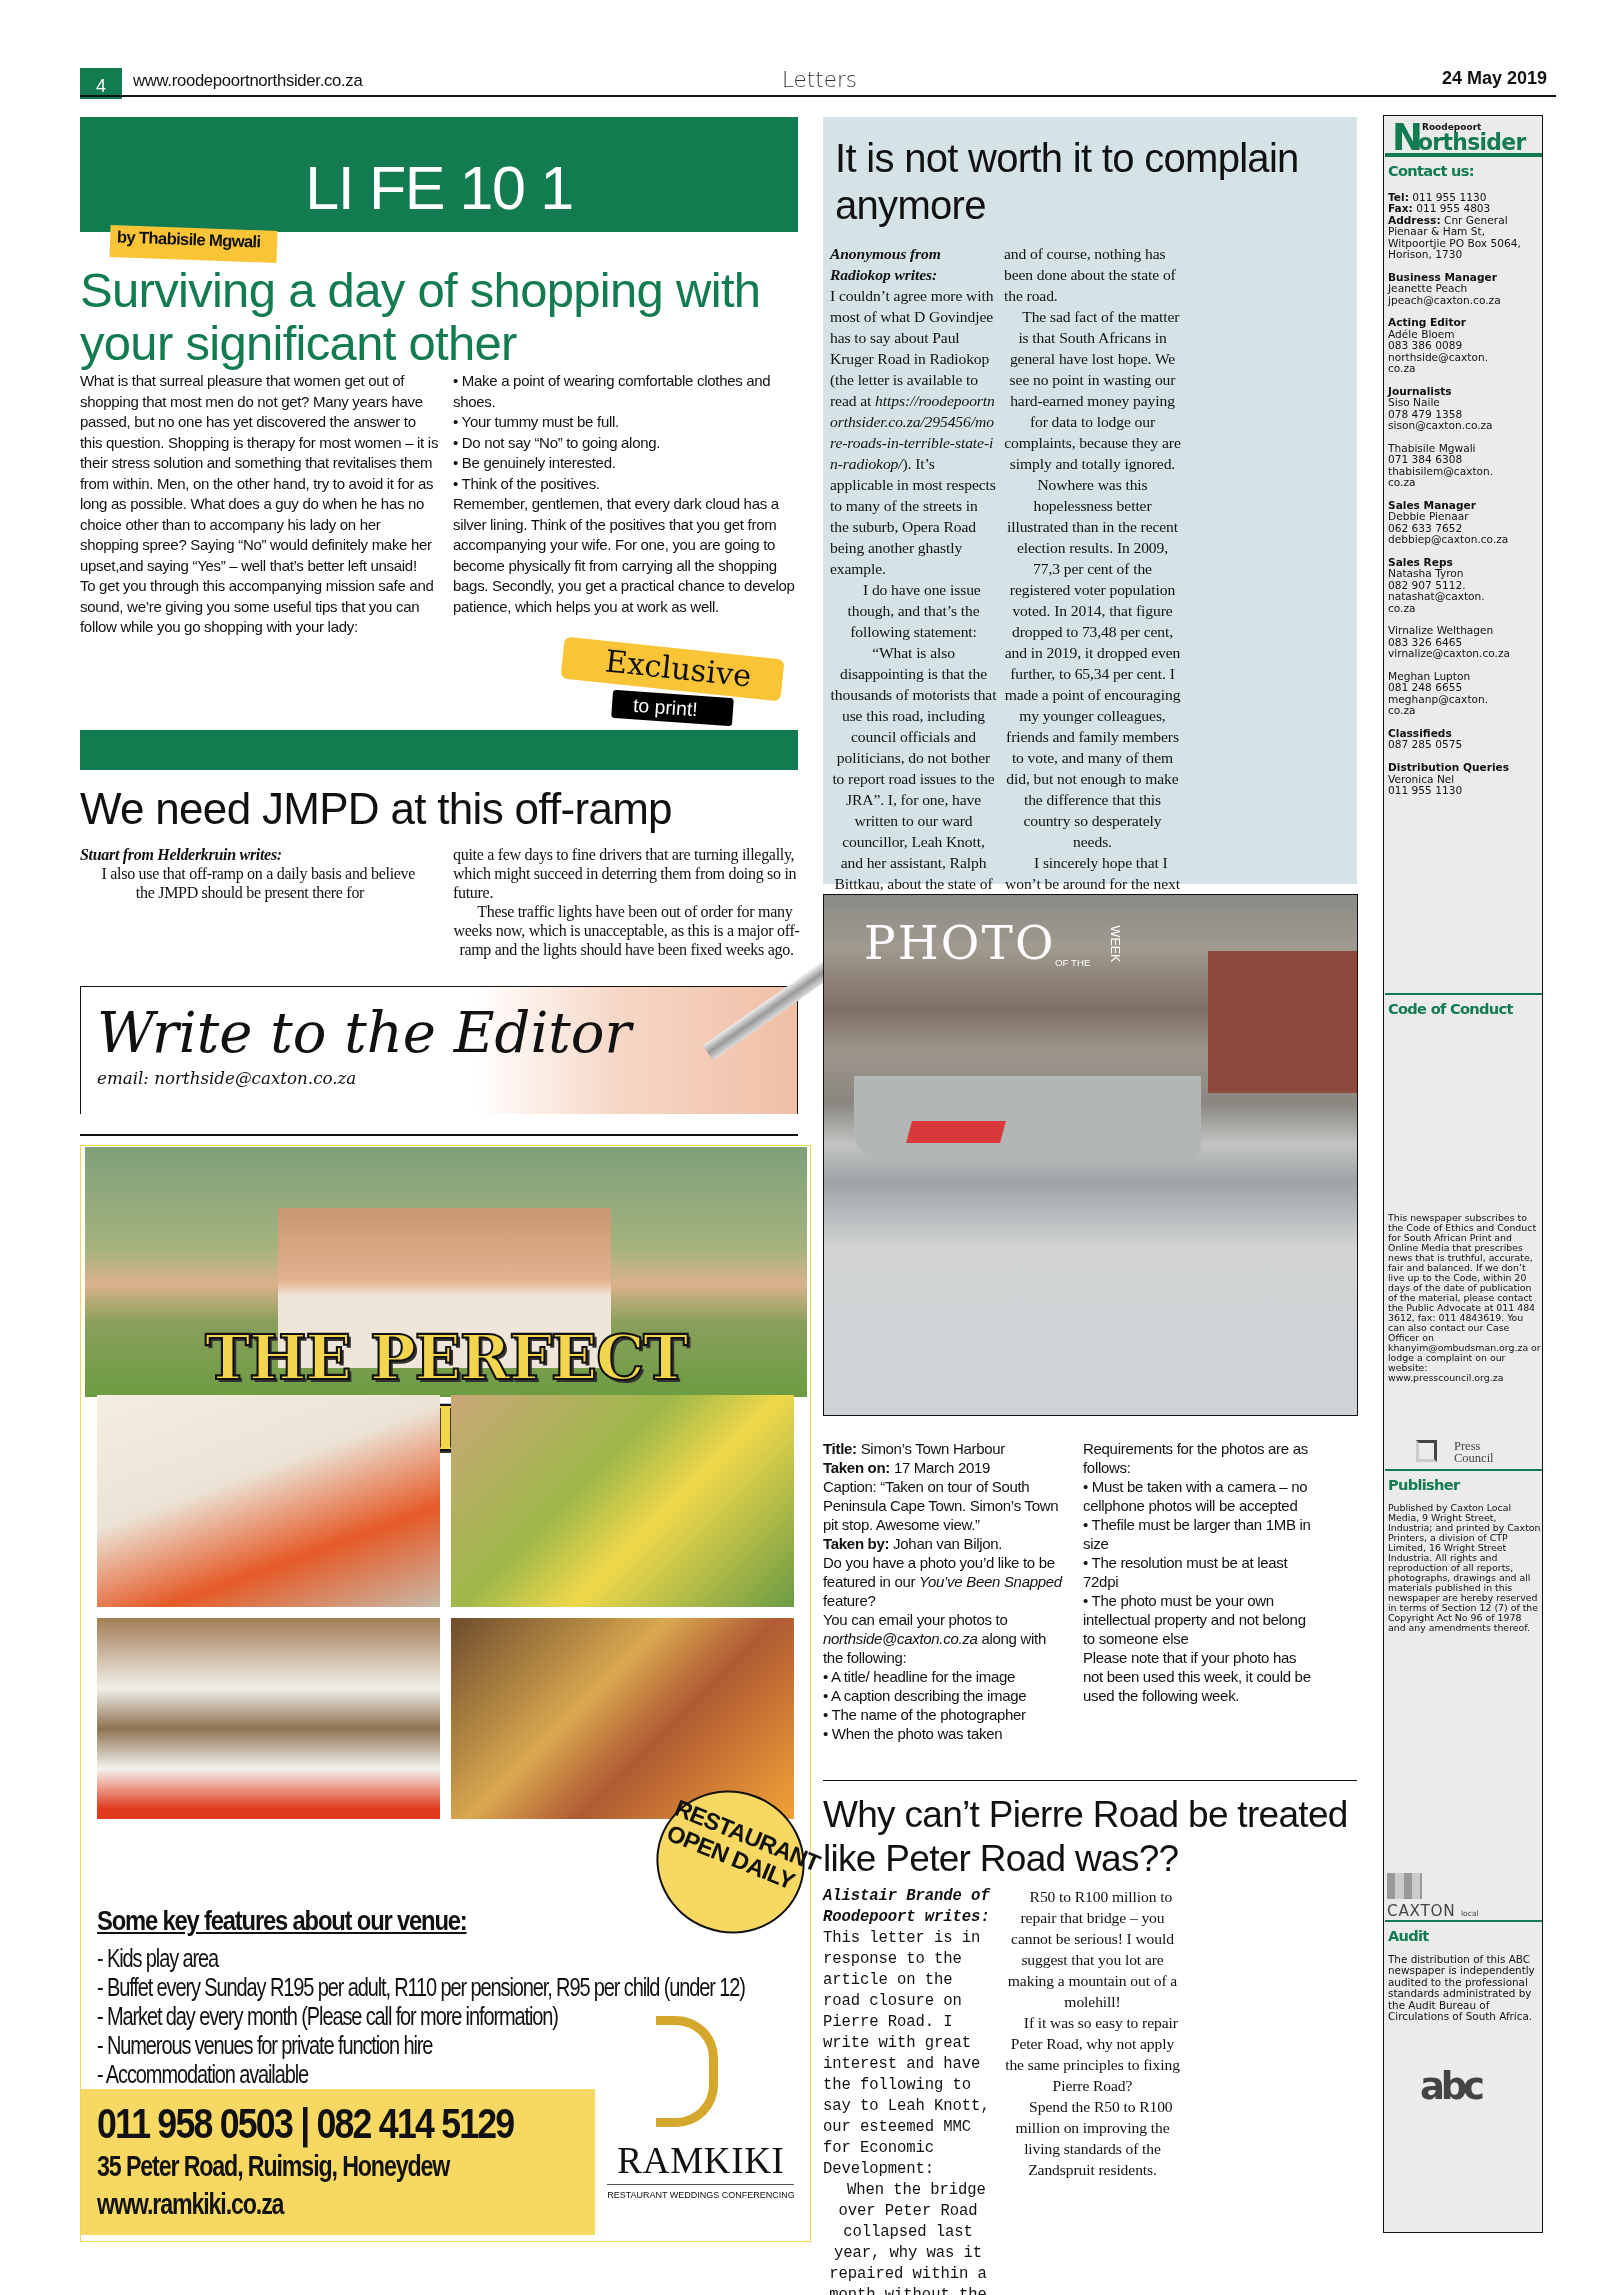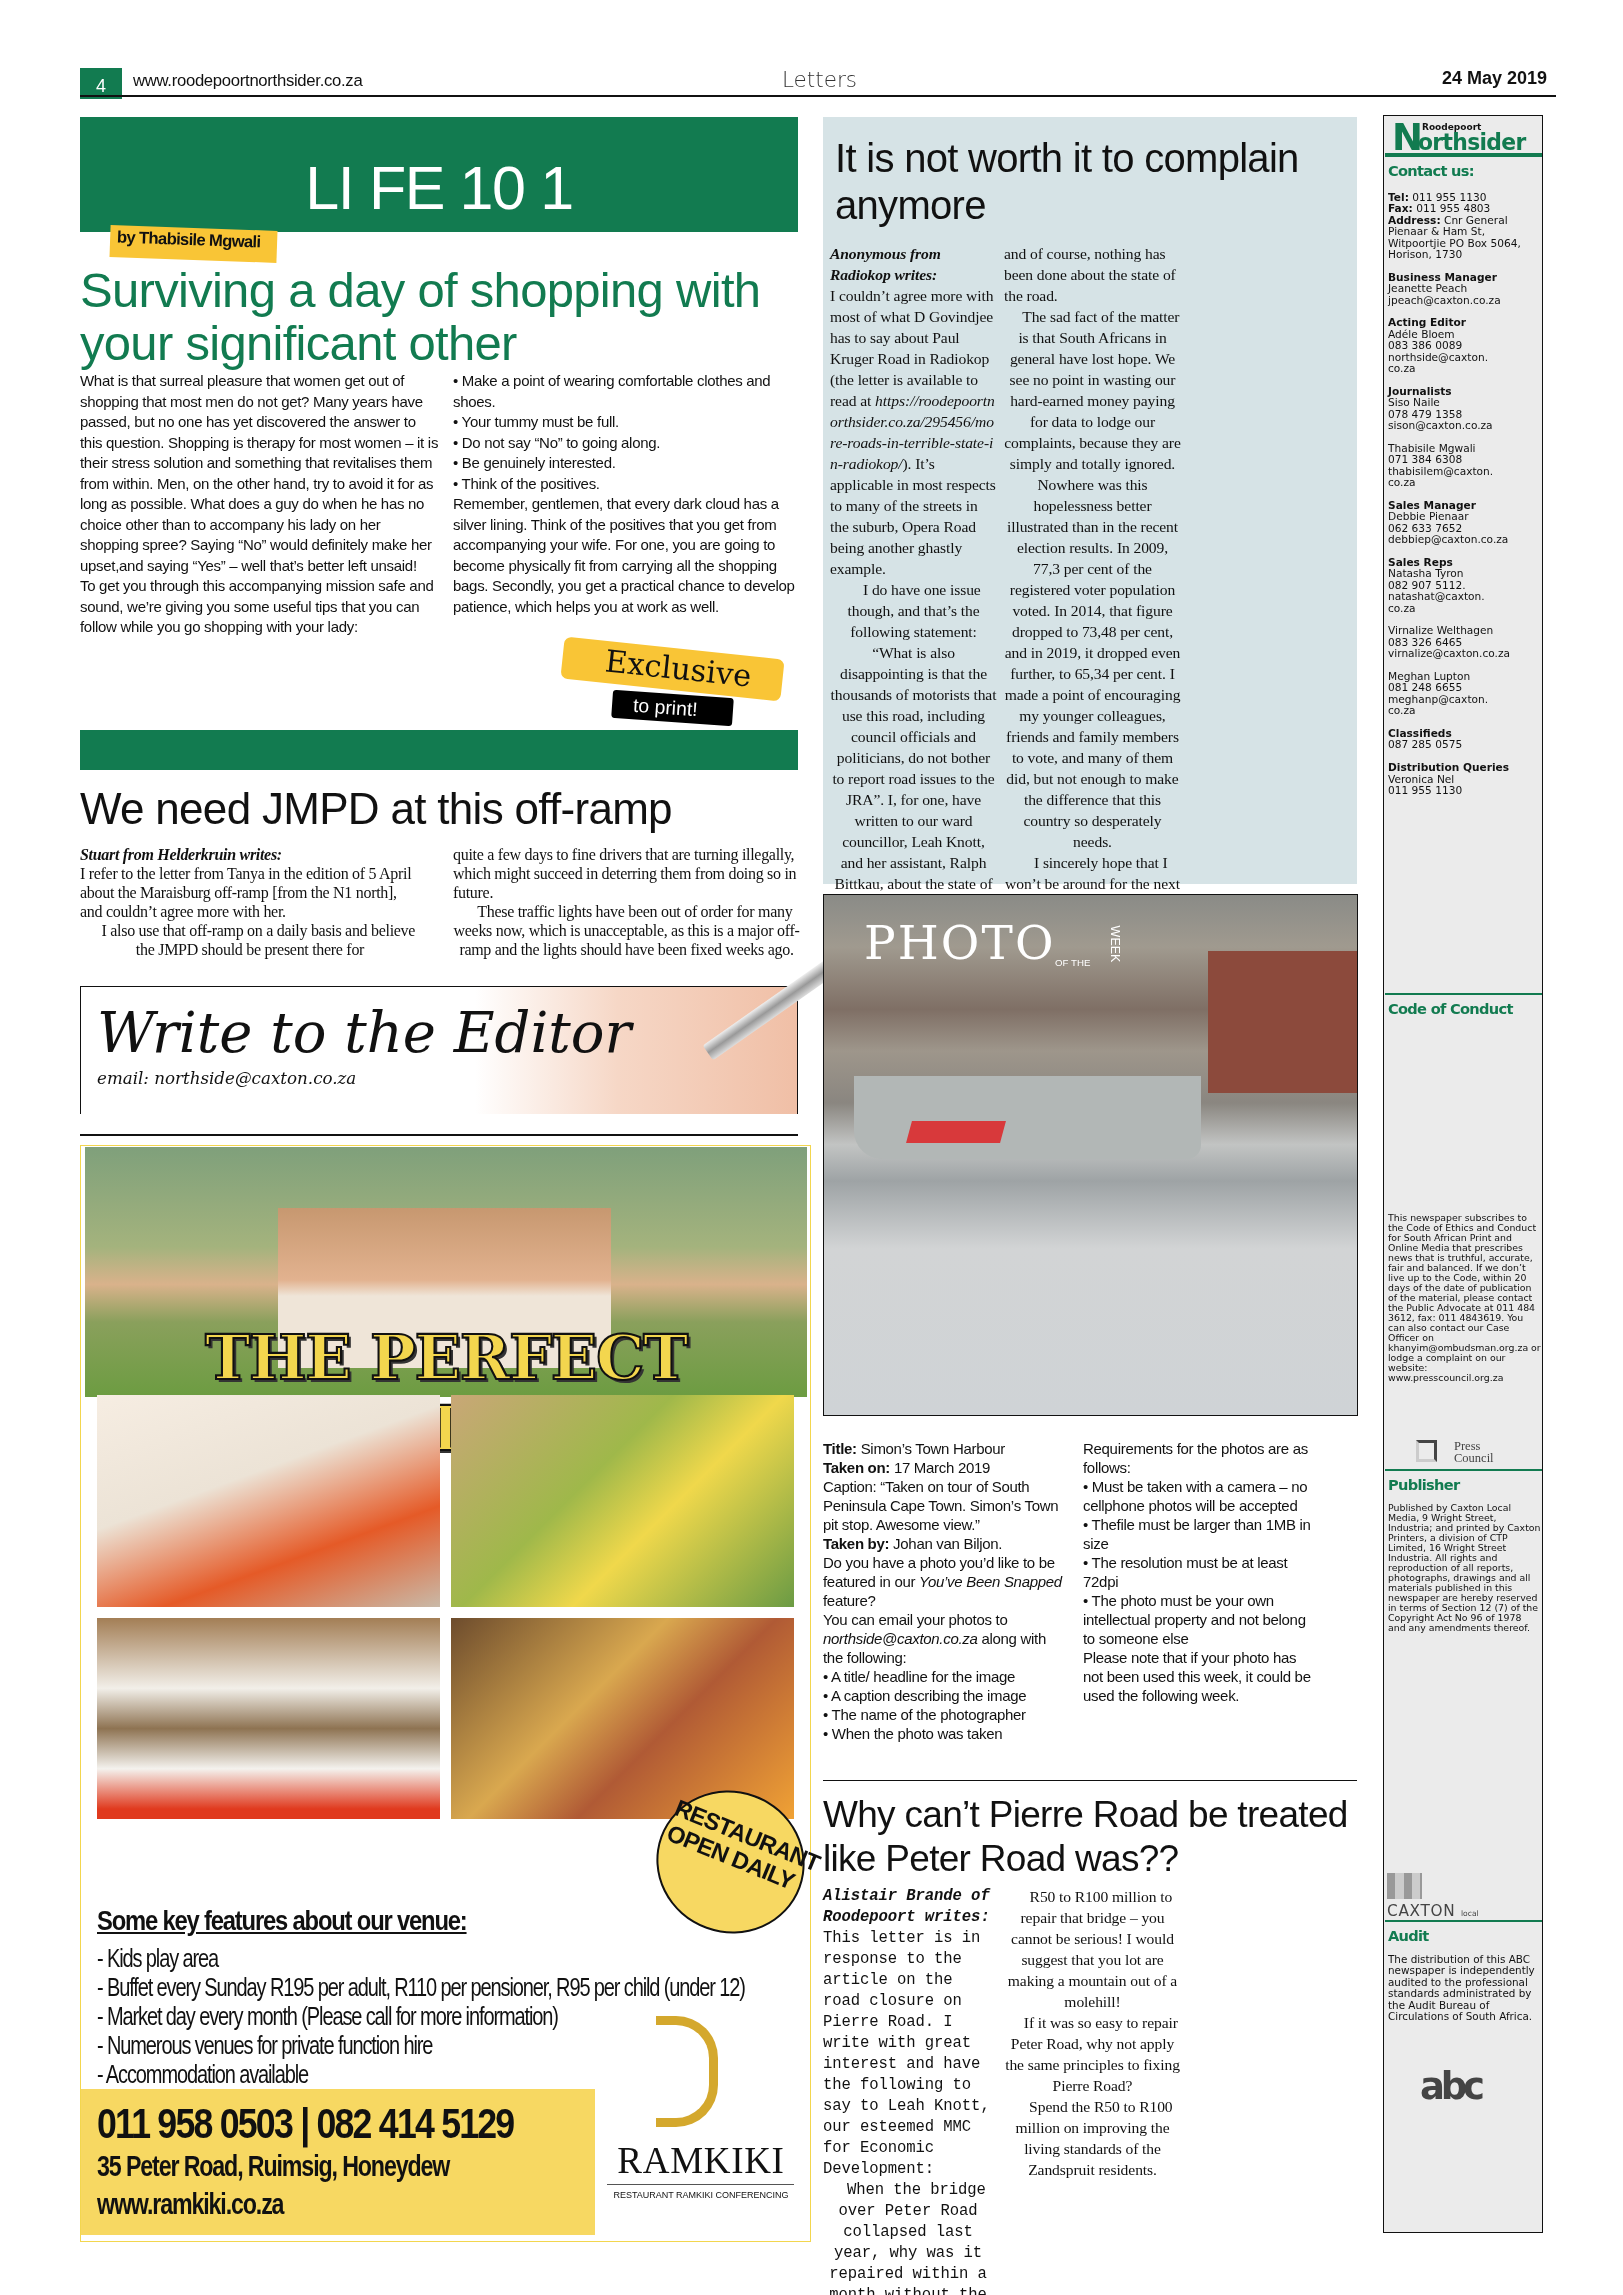--- a/index.html
+++ b/index.html
@@ -145,21 +145,20 @@
 
 <div class="abs excl-tag"></div>
 <div class="abs excl-text">Exclusive</div>
 <div class="abs print-tag"></div>
 <div class="abs print-text">to print!</div>
 <div class="abs green-bar"></div>
 
 <div class="abs jmpd-head">We need JMPD at this off-ramp</div>
 <div class="abs serif-col jmpd-c1">
   <p class="it-b">Stuart from Helderkruin writes:</p>
-  <p>I refer to the letter from Tanya in the edition of 5 April about the Maraisburg off-ramp [from the N1 north], and couldn’t agree more with her.</p>
   <p class="indent">I also use that off-ramp on a daily basis and believe the JMPD should be present there for</p>
 </div>
 <div class="abs serif-col jmpd-c2">
   <p>quite a few days to fine drivers that are turning illegally, which might succeed in deterring them from doing so in future.</p>
   <p class="indent">These traffic lights have been out of order for many weeks now, which is unacceptable, as this is a major off-ramp and the lights should have been fixed weeks ago.</p>
 </div>
 
 <div class="abs write-box"></div>
 <div class="abs pen"></div>
 <div class="abs write-title">Write to the Editor</div>
@@ -184,21 +183,21 @@
   <p>- Numerous venues for private function hire</p>
   <p>- Accommodation available</p>
 </div>
 <div class="abs ad-yellow"></div>
 <div class="abs ad-phone">011 958 0503 | 082 414 5129</div>
 <div class="abs ad-addr">35 Peter Road, Ruimsig, Honeydew</div>
 <div class="abs ad-web">www.ramkiki.co.za</div>
 <div class="abs r-logo"></div>
 <div class="abs ramkiki">RAMKIKI</div>
 <div class="abs ramkiki-rule"></div>
-<div class="abs ramkiki-sub">RESTAURANT  RAMKIKI  CONFERENCING</div>
+<div class="abs ramkiki-sub">RESTAURANT  WEDDINGS  CONFERENCING</div>
 
 <div class="abs complain-box"></div>
 <div class="abs complain-head">It is not worth it to complain anymore</div>
 <div class="abs serif2 cl-c1" style="width:167px;">
   <p class="it-b">Anonymous from Radiokop writes:</p>
   <p><span>I couldn’t agree more with most of what D Govindjee has to say about Paul Kruger Road in Radiokop (the letter is available to read at </span><span class="it" style="word-break:break-all;">https://roodepoortnorthsider.co.za/295456/more-roads-in-terrible-state-in-radiokop/</span><span>). It’s applicable in most respects to many of the streets in the suburb, Opera Road being another ghastly example.</span></p>
   <p class="indent">I do have one issue though, and that’s the following statement: “What is also disappointing is that the thousands of motorists that use this road, including council officials and politicians, do not bother to report road issues to the JRA”. I, for one, have written to our ward councillor, Leah Knott, and her assistant, Ralph Bittkau, about the state of Amplifier Road. I have also logged a call or two on the JRA cellphone app. None of them bothered to even acknowledge receipt of my correspondence,</p>
 </div>
 <div class="abs serif2 cl-c2" style="width:177px;left:1004px;">
   <p>and of course, nothing has been done about the state of the road.</p>

